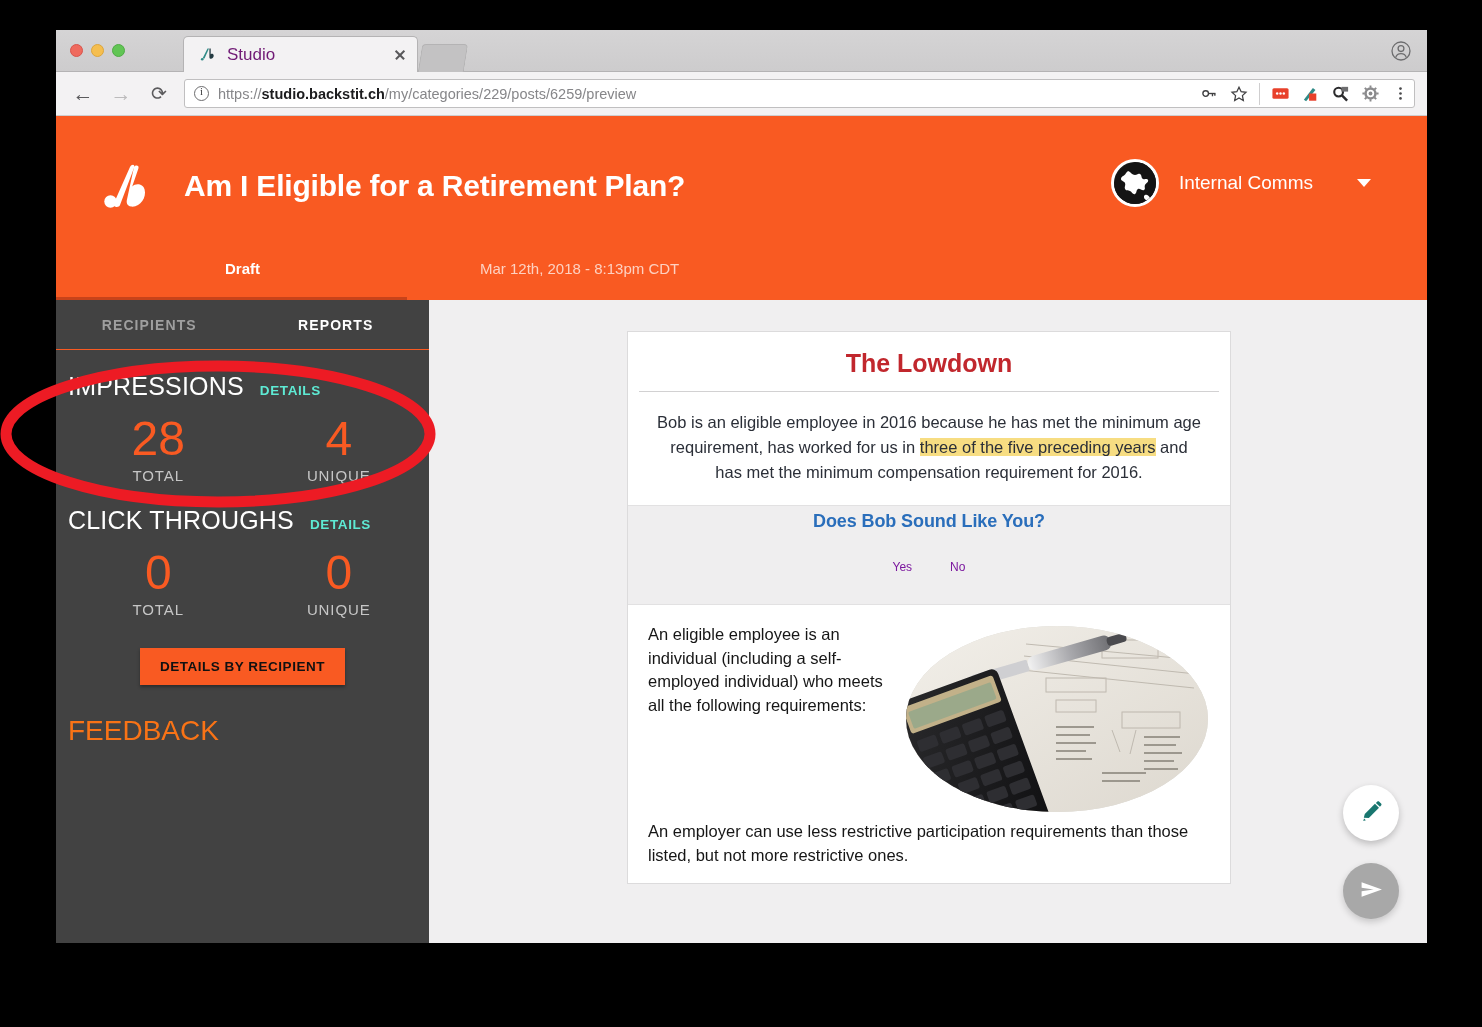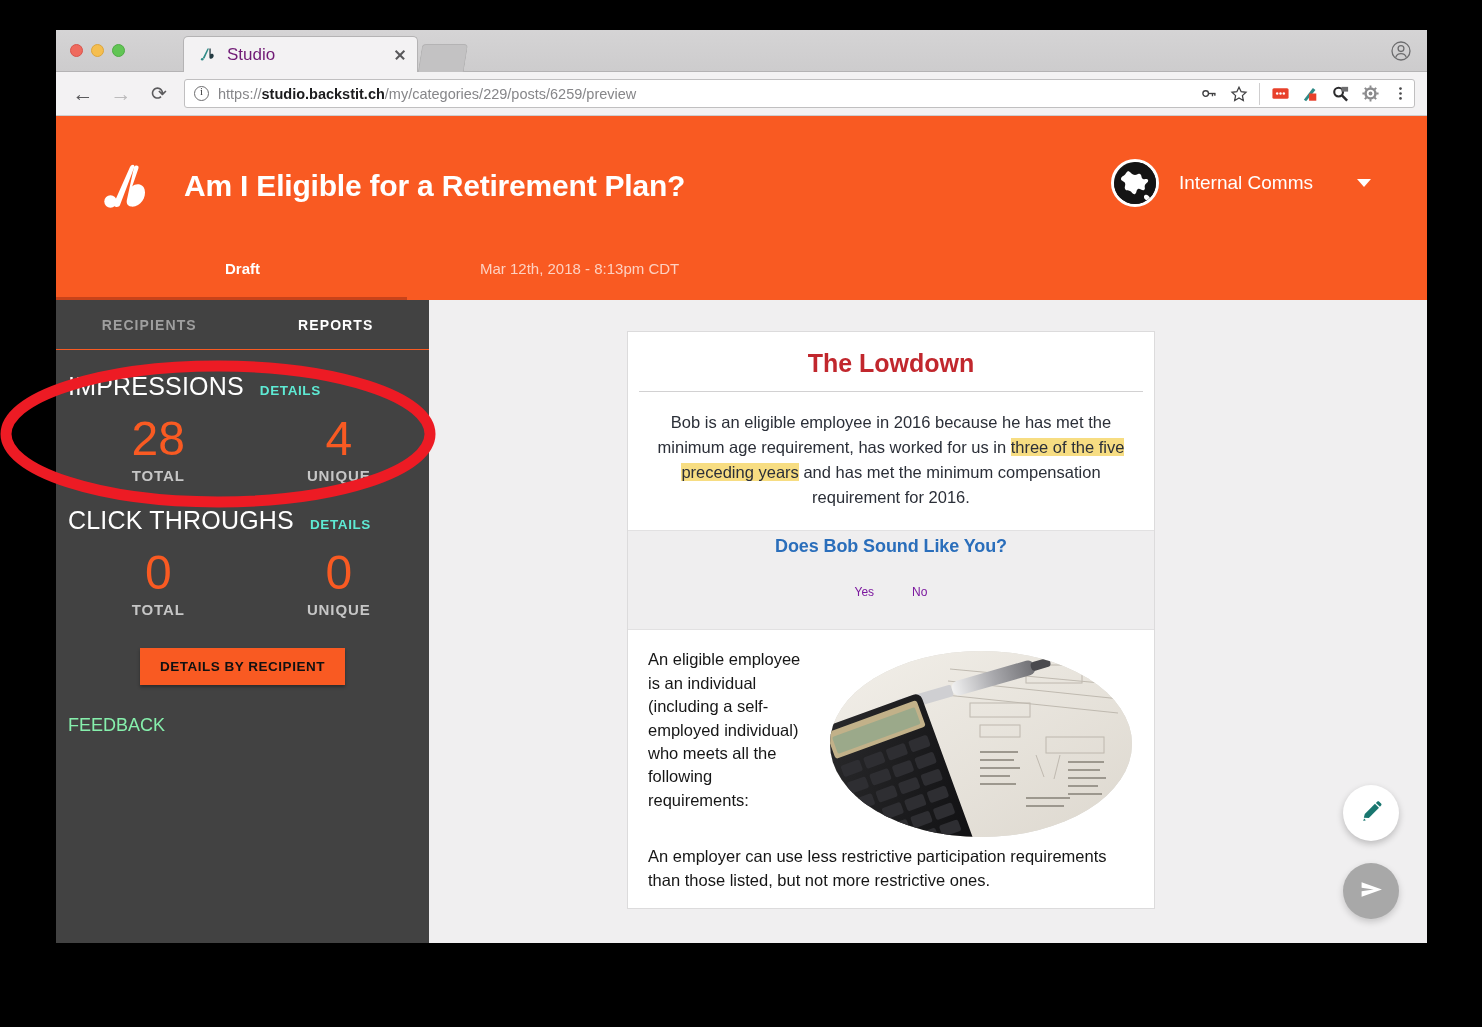--- a/index.html
+++ b/index.html
@@ -332,58 +332,58 @@
     text-align: center;
   }
   .metric-num {
     font-size: 48px;
     font-weight: 400;
     color: #f95a22;
     line-height: 1.08;
   }
   .metric-label {
     font-size: 15px;
-    font-weight: 700;
+    font-weight: 400;
     letter-spacing: 0.9px;
     color: #c6c6c6;
     margin-top: 2px;
     text-align: center;
   }
 
   .btn-details-recipient {
     display: block;
     margin: 30px auto 0;
     background: #f95a22;
     border: none;
     color: #111111;
     font-family: "Liberation Sans", sans-serif;
     font-size: 13.5px;
     font-weight: 700;
     letter-spacing: 0.5px;
     padding: 11px 20px;
     box-shadow: 0 2px 3px rgba(0,0,0,0.35);
   }
   .feedback-title {
-    font-size: 18px;
-    color: #86efac;
+    font-size: 28px;
+    color: #f97316;
     padding: 30px 0 0 12px;
   }
 
   
   .content-pane {
     flex: 1;
     position: relative;
     background: #f0eff0;
     overflow: hidden;
   }
   .card {
     position: absolute;
     left: 198px;
     top: 31px;
-    width: 528px;
+    width: 604px;
     background: #ffffff;
     border: 1px solid #dcdbdc;
     padding: 0;
   }
   .card-title {
     text-align: center;
     font-size: 25px;
     font-weight: 700;
     color: #c1272d;
     padding: 17px 0 13px;

